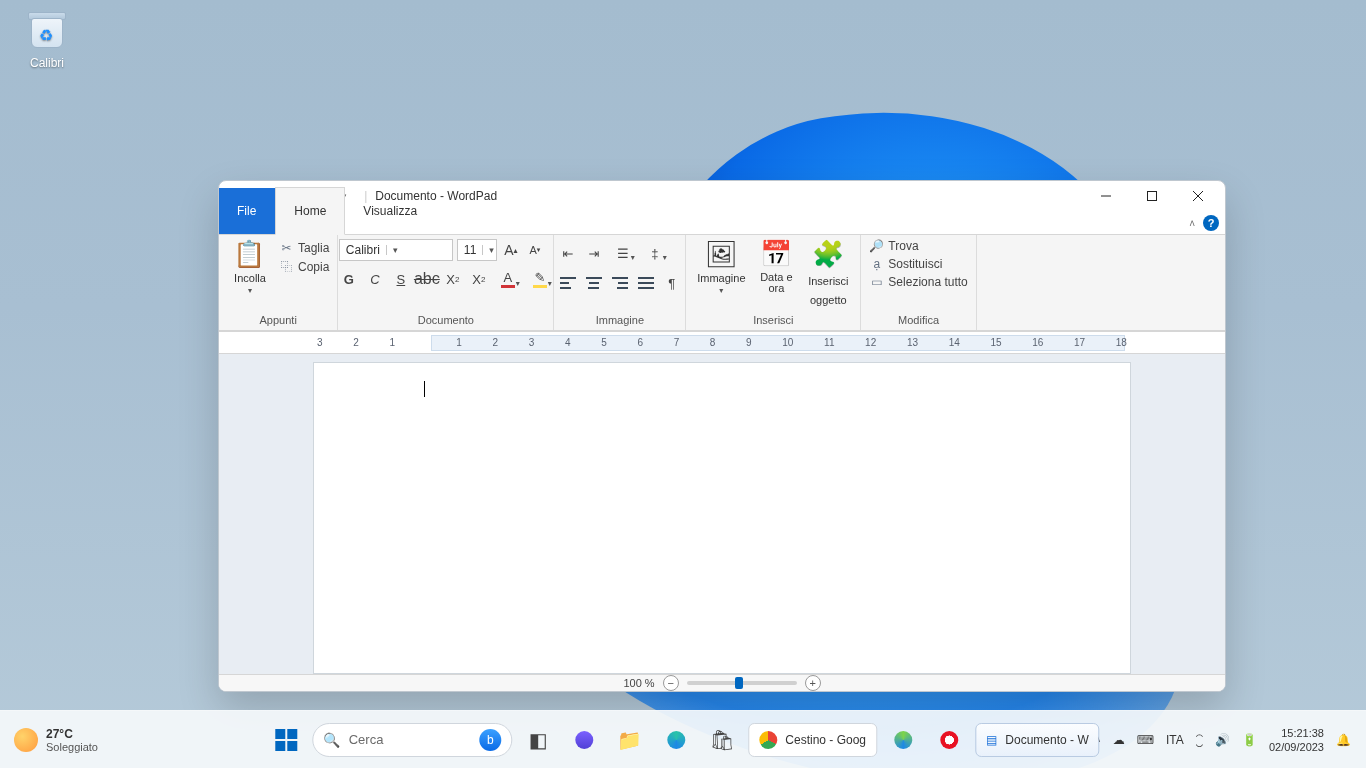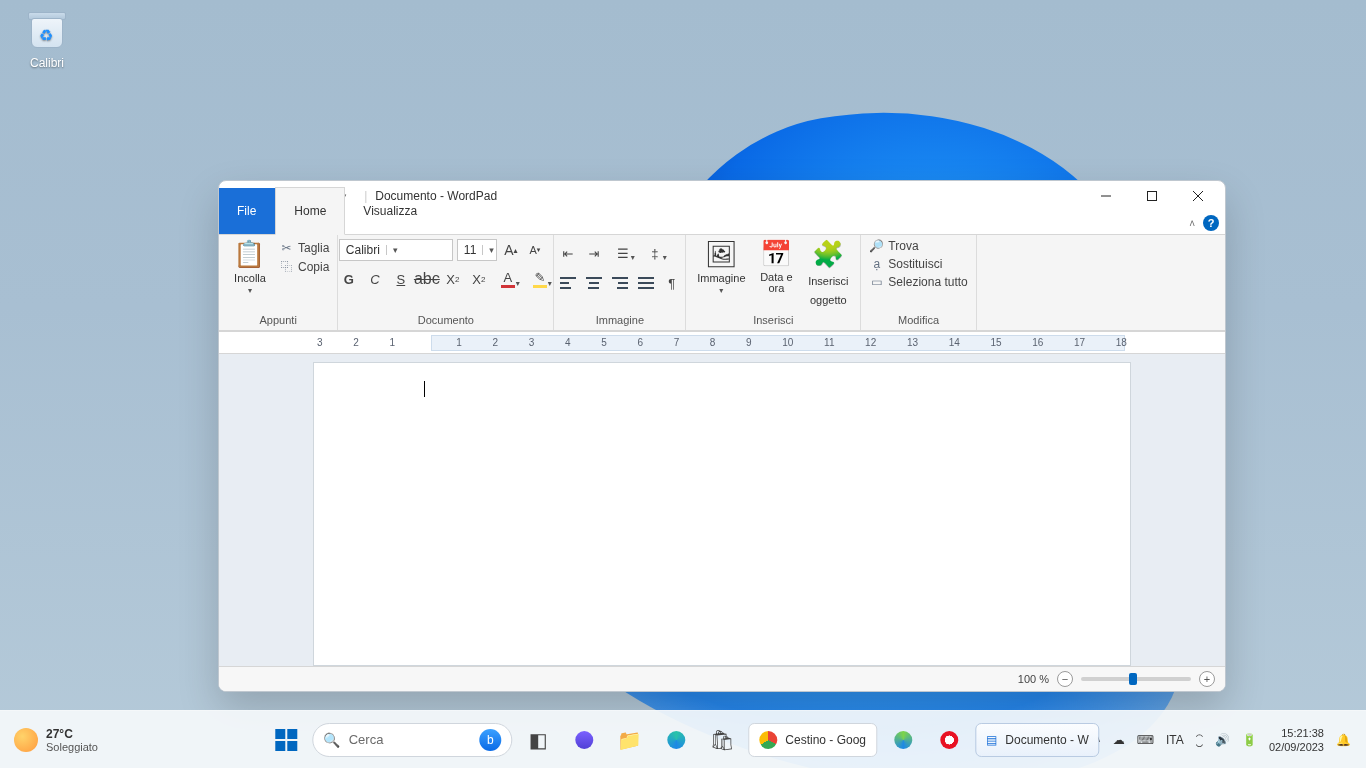--- a/index.html
+++ b/index.html
@@ -76,21 +76,21 @@
 
 
 .editor{flex:1;display:flex;flex-direction:column;background:#e8edf3;border-top:1px solid #d6d6d6;border-bottom:1px solid #d6d6d6;overflow:hidden}
 .rulerbar{height:24px;background:#fff;border-bottom:1px solid #d6d6d6;position:relative;overflow:hidden;font-size:10px;color:#5a6270}
 .rulerbar .band{position:absolute;left:212px;right:100px;top:3px;height:16px;background:#eaf1f9;border:1px solid #cddcec;display:flex}
 .rulerbar .nums{position:absolute;left:0;right:0;top:5px;display:flex;justify-content:space-between;padding:0 98px 0 98px}
 .page{margin:8px auto 0;width:818px;height:100%;background:#fff;border:1px solid #cfd6dc;padding:18px 110px;position:relative}
 .caret{width:1px;height:16px;background:#000;animation:blink 1s steps(1) infinite}
 @keyframes blink{50%{opacity:0}}
 
-.statusbar{height:24px;background:#f7f7f7;display:flex;align-items:center;justify-content:flex-end;font-size:11px;color:#444;padding:0 10px;gap:8px}
+.statusbar{height:16px;background:#f7f7f7;display:flex;align-items:center;justify-content:center;font-size:11px;color:#444;padding:0 10px;gap:8px}
 .zoom-slider{width:110px;height:4px;background:#d0d0d0;position:relative;border-radius:2px}
 .zoom-slider .thumb{position:absolute;left:48px;top:-4px;width:8px;height:12px;background:#0067c0;border-radius:2px}
 .circle-btn{width:16px;height:16px;border:1px solid #9a9a9a;border-radius:50%;display:flex;align-items:center;justify-content:center;font-size:11px;color:#555;background:#fff}
 
 
 .taskbar{position:absolute;left:0;right:0;bottom:0;height:58px;background:rgba(245,248,251,.92);display:flex;align-items:center;border-top:1px solid rgba(255,255,255,.35)}
 .weather{display:flex;align-items:center;gap:8px;padding-left:14px;color:#333;font-size:12px}
 .weather-ico{width:24px;height:24px;border-radius:50%;background:radial-gradient(circle at 35% 35%,#ffd36a,#ff9a3d);position:relative}
 .center-apps{position:absolute;left:50%;transform:translateX(-50%);display:flex;align-items:center;gap:6px}
 .tb-ico{width:40px;height:40px;border-radius:6px;display:flex;align-items:center;justify-content:center;font-size:20px;color:#444;position:relative}

